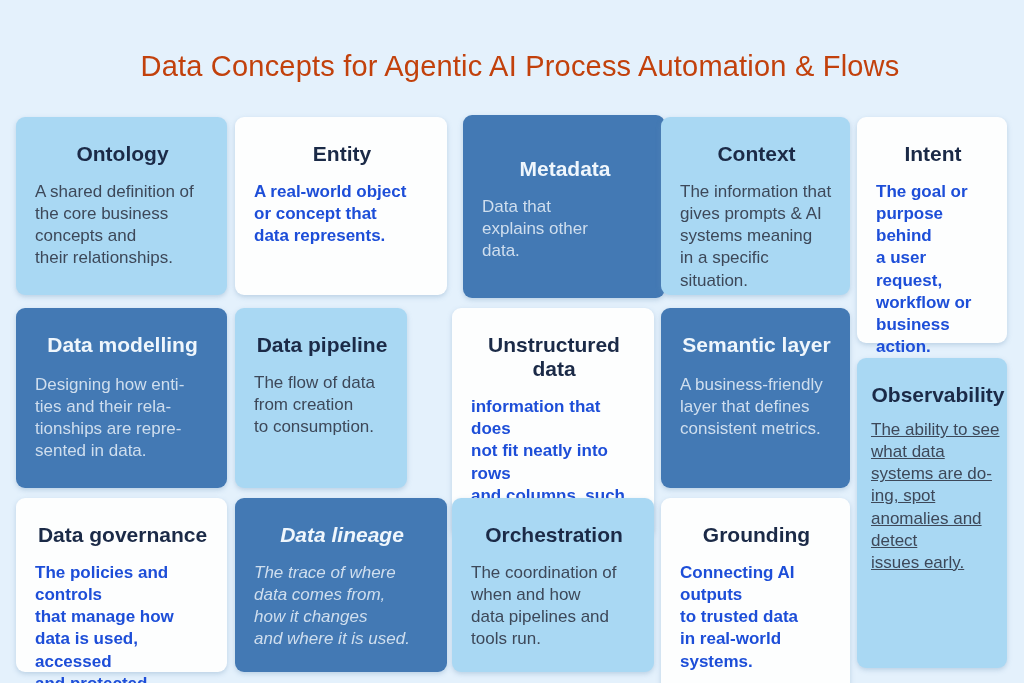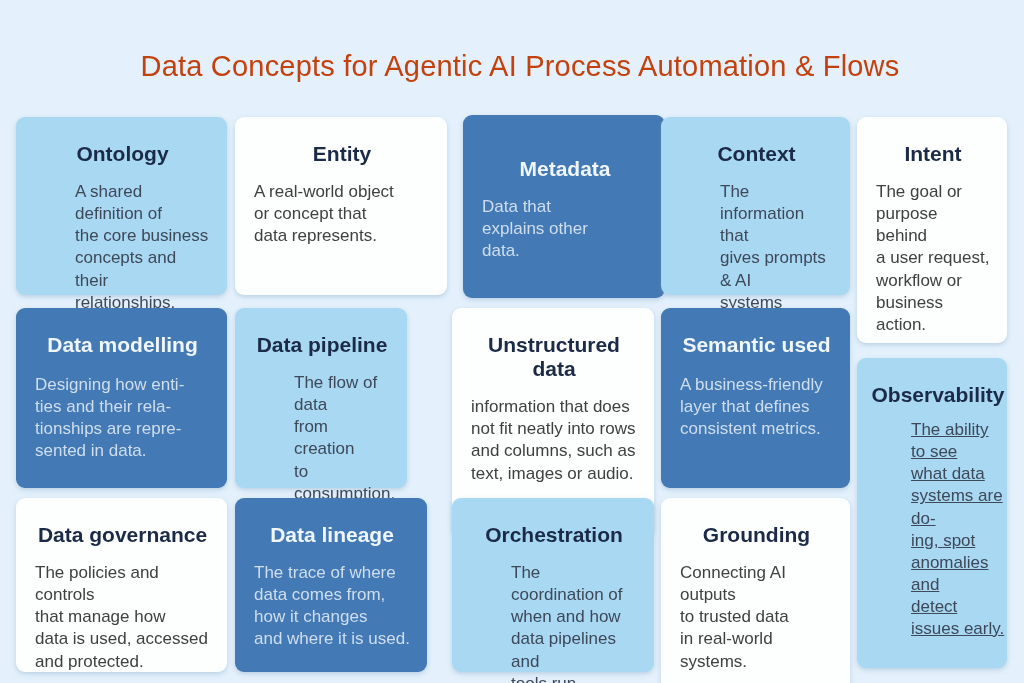--- a/index.html
+++ b/index.html
@@ -43,46 +43,46 @@
   .card-body {
     margin-top: 15px;
     font-size: 17px;
     line-height: 1.3;
     white-space: pre-line;
     text-align: left;
   }
   
   .v-light { background: #a9d8f3; }
   .v-light .card-title { color: #1b2a47; }
-  .v-light .card-body { color: #3d4859; margin-left: 40px; }
+  .v-light .card-body { color: #3d4859; }
 
   .v-white { background: #fdfefe; }
   .v-white .card-title { color: #1b2a47; }
-  .v-white .card-body { color: #404040; }
+  .v-white .card-body { color: #1d4ed8; font-weight: bold; }
 
   .v-mid { background: #4379b4; }
   .v-mid .card-title { color: #eff6fc; }
   .v-mid .card-body { color: #cfdeee; }
 
   
   .pos-r1c1 { left: 16px;  top: 117px; width: 211px; height: 178px; }
   .pos-r1c2 { left: 235px; top: 117px; width: 212px; height: 178px; }
   .pos-r1c3 { left: 452px; top: 115px; width: 202px; height: 183px; margin-left: 11px; }
   .pos-r1c4 { left: 661px; top: 117px; width: 189px; height: 178px; }
   .pos-intent { left: 857px; top: 117px; width: 150px; height: 226px; }
 
   .pos-r2c1 { left: 16px;  top: 308px; width: 211px; height: 180px; }
   .pos-r2c2 { left: 235px; top: 308px; width: 172px; height: 180px; }
   .pos-r2c3 { left: 452px; top: 308px; width: 202px; height: 228px; }
   .pos-r2c4 { left: 661px; top: 308px; width: 189px; height: 180px; }
   .pos-observability { left: 857px; top: 358px; width: 150px; height: 310px; padding-left: 14px; padding-right: 2px; }
   .pos-observability .card-body { margin-top: 12px; text-decoration: underline; }
 
   .pos-r3c1 { left: 16px;  top: 498px; width: 211px; height: 174px; }
-  .pos-r3c2 { left: 235px; top: 498px; width: 192px; height: 174px; }
+  .pos-r3c2 { left: 235px; top: 498px; width: 212px; height: 174px; font-style: italic; }
   .pos-r3c3 { left: 452px; top: 498px; width: 202px; height: 174px; }
   .pos-r3c4 { left: 661px; top: 498px; width: 189px; height: 220px; }
 
   .pos-r1c3 .card-title { margin-top: 17px; }
   .pos-r2c1 .card-body, .pos-r2c4 .card-body { margin-top: 17px; }
 </style>
 </head>
 <body>
 
 <div class="stage">
@@ -145,21 +145,21 @@
 
   <div class="card v-white pos-r2c3">
     <div class="card-title">Unstructured data</div>
     <div class="card-body">information that does
 not fit neatly into rows
 and columns, such as
 text, images or audio.</div>
   </div>
 
   <div class="card v-mid pos-r2c4">
-    <div class="card-title">Semantic used</div>
+    <div class="card-title">Semantic layer</div>
     <div class="card-body">A business-friendly
 layer that defines
 consistent metrics.</div>
   </div>
 
   <div class="card v-light pos-observability">
     <div class="card-title">Observability</div>
     <div class="card-body">The ability to see
 what data
 systems are do-

